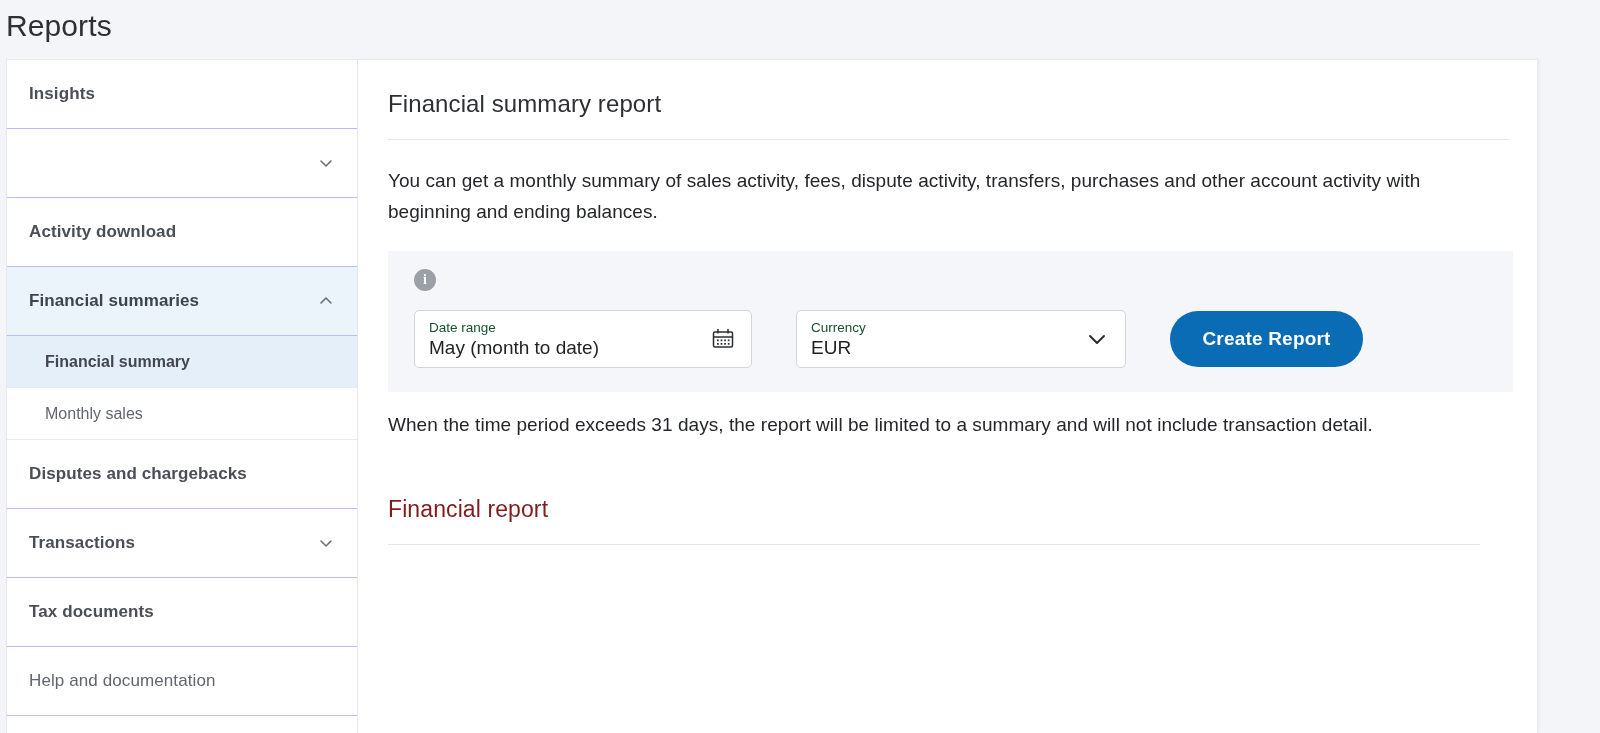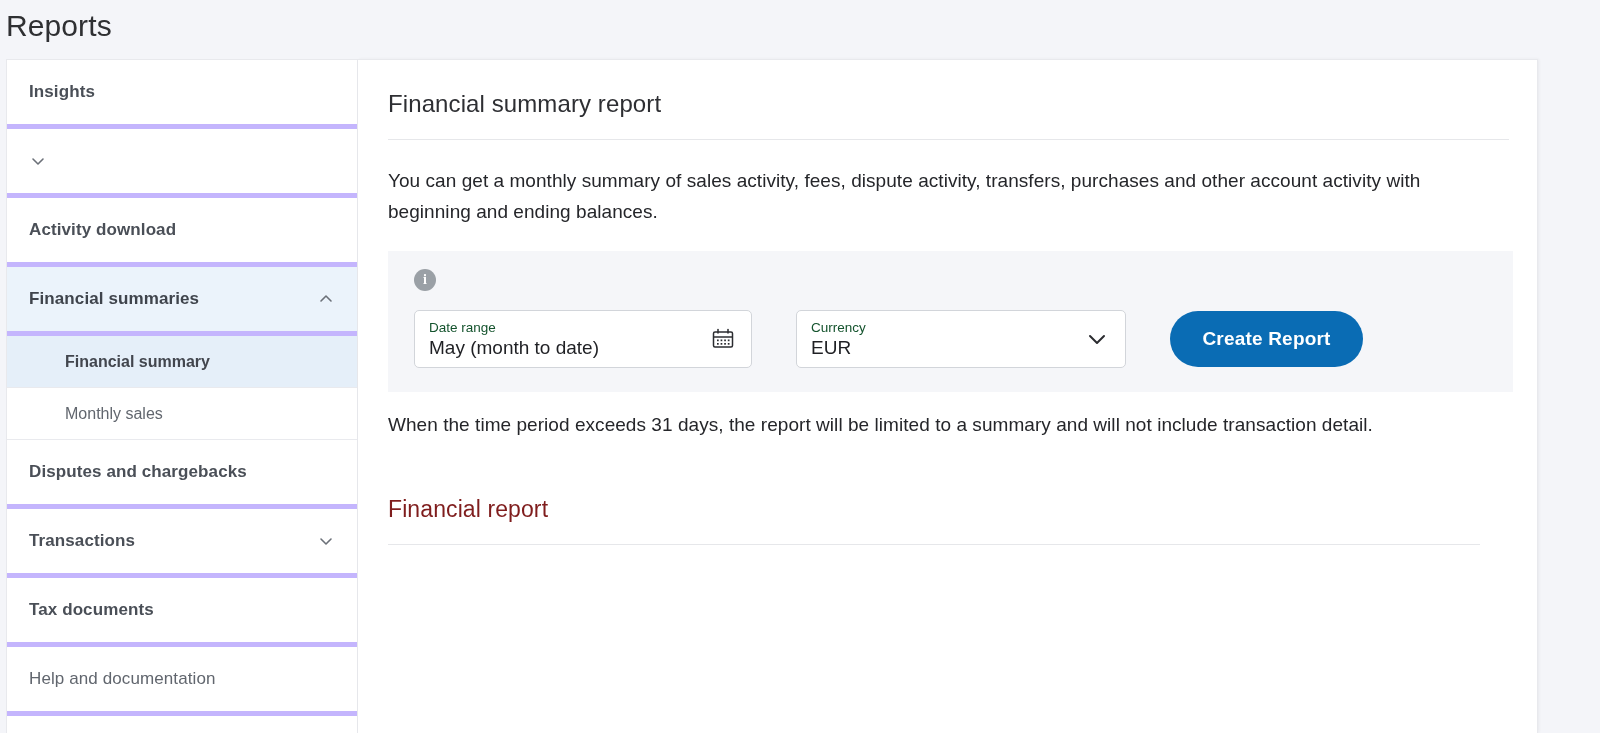--- a/index.html
+++ b/index.html
@@ -43,23 +43,24 @@
     border: 1px solid #e8e9ed;
     border-bottom: none;
     overflow: hidden;
   }
   .nav-item {
     position: relative;
     height: 69px;
     display: flex;
     align-items: center;
     padding: 0 22px 0 22px;
-    border-bottom: 5px solid #c4b5fd;
+    border-bottom: 1px solid #c4b5fd;
     background: #ffffff;
     cursor: pointer;
+    justify-content: flex-end;
   }
   .nav-item .label {
     font-size: 17px;
     font-weight: bold;
     color: #4a4f57;
     letter-spacing: 0.1px;
     flex: 1;
   }
   .nav-item.muted .label {
     font-weight: normal;
@@ -68,21 +69,21 @@
   .nav-item.expanded {
     background: #ebf3fb;
   }
   .nav-item.expanded .label { color: #3f444c; }
 
   .subnav-item {
     position: relative;
     height: 52px;
     display: flex;
     align-items: center;
-    padding-left: 58px;
+    padding-left: 38px;
     border-bottom: 1px solid #e9eaee;
     background: #ffffff;
     cursor: pointer;
   }
   .subnav-item.active { background: #e5eff9; }
   .subnav-item .label {
     font-size: 16px;
     color: #61666e;
     font-weight: normal;
   }

